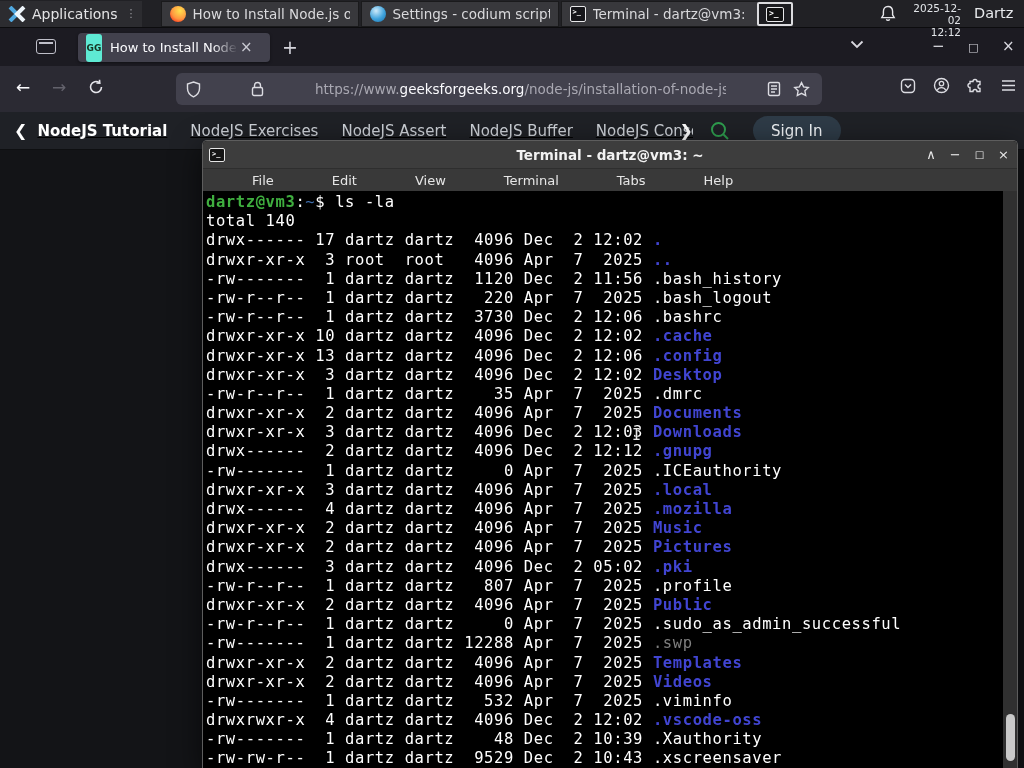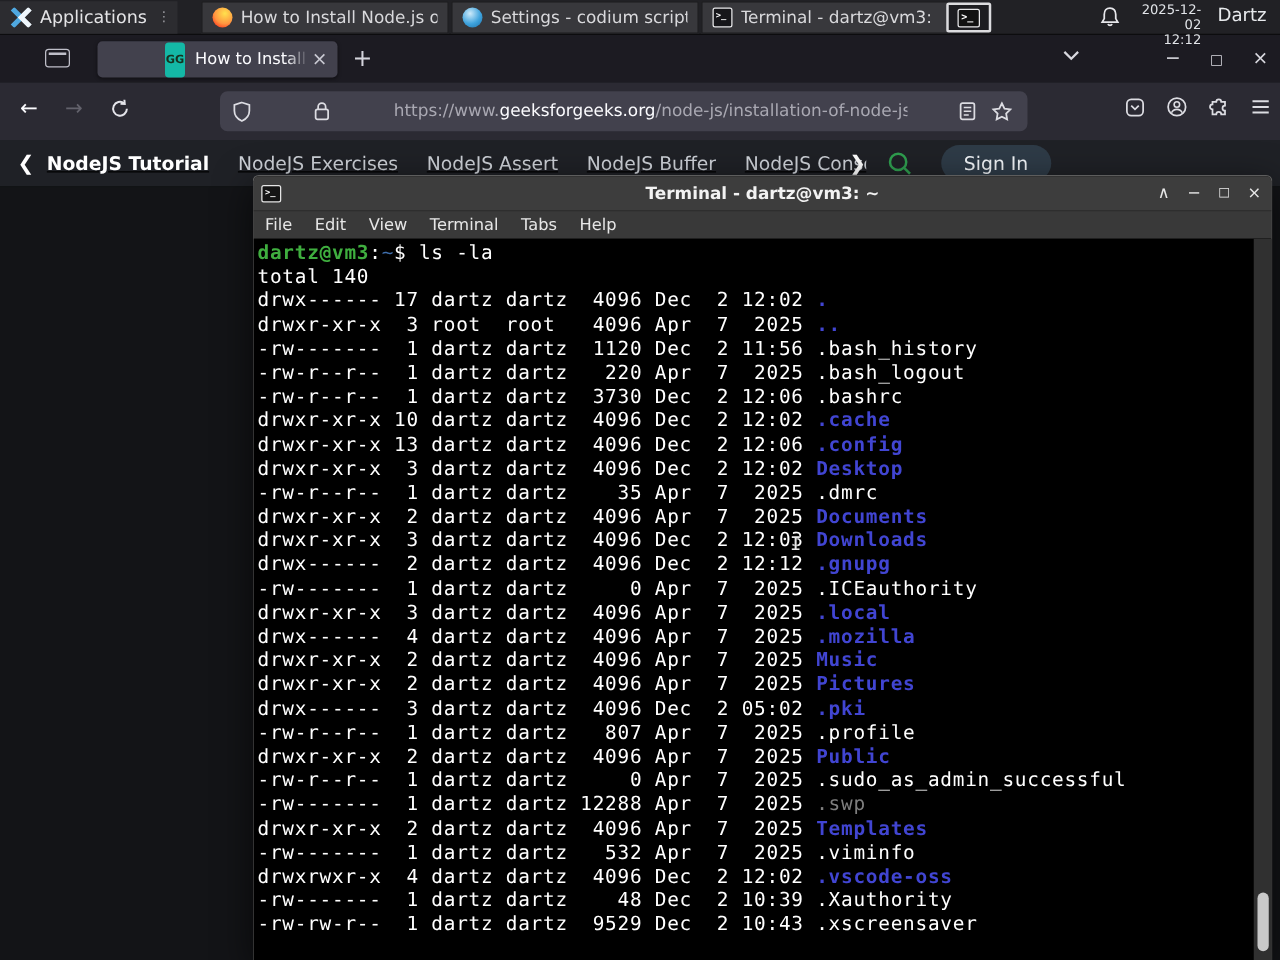--- a/index.html
+++ b/index.html
@@ -33,22 +33,22 @@
   .panel-user{position:absolute;left:974px;top:5px;color:#e8eaed;font-size:14.5px;}
 
   
   .ffwin{position:absolute;left:0;top:28px;width:1024px;height:740px;}
   .tabbar{position:relative;height:38px;background:#1c1b22;}
   .ffview{position:absolute;left:36px;top:11px;width:20px;height:15px;border:1.6px solid #bfbfc9;
           border-radius:3px;}
   .ffview::before{content:"";position:absolute;left:2px;right:2px;top:2px;height:2px;background:#bfbfc9;}
   .tab{position:absolute;left:78px;top:5px;width:192px;height:29px;background:#42414d;border-radius:4px;
        display:flex;align-items:center;padding:0 8px;box-shadow:0 1px 3px rgba(0,0,0,.4);}
-  .favicon{width:16px;height:28px;border-radius:3px;background:#14b8a6;color:#16321f;flex:0 0 16px;
-           font:bold 9px "DejaVu Sans",sans-serif;display:flex;align-items:center;justify-content:center;margin-left:46px;}
+  .favicon{width:16px;height:28px;border-radius:3px;background:#5eead4;color:#16321f;flex:0 0 16px;
+           font:bold 9px "DejaVu Sans",sans-serif;display:flex;align-items:center;justify-content:center;}
   .tab-title{color:#fbfbfe;font-size:13px;white-space:nowrap;overflow:hidden;margin-left:8px;width:128px;
              -webkit-mask-image:linear-gradient(90deg,#000 80%,transparent);
              mask-image:linear-gradient(90deg,#000 80%,transparent);}
   .tab-close{color:#c9c9d2;font-size:15px;margin-left:2px;line-height:1;}
   .newtab-btn{position:absolute;left:282px;top:9px;color:#d4d4dc;font-size:19px;line-height:20px;}
   .alltabs-btn{position:absolute;left:850px;top:12px;}
   .win-ctl{position:absolute;top:8px;color:#d8d8df;font-size:15px;line-height:20px;}
   .wc-min{left:932px;} .wc-max{left:968px;font-size:11px;top:10px;} .wc-close{left:1002px;}
 
   .toolbar{position:relative;height:46px;background:#2b2a33;}
@@ -86,21 +86,21 @@
           border:1px solid #e6e6e6;position:relative;}
   .t-icon::before{content:">_";position:absolute;left:2px;top:1px;color:#fff;
                   font:bold 7px "DejaVu Sans Mono",monospace;}
   .t-title{position:absolute;left:0;right:0;text-align:center;color:#f2f2f2;
            font-size:13.5px;font-weight:bold;}
   .t-controls{position:absolute;right:8px;top:0;height:27px;display:flex;align-items:center;gap:14px;
               color:#e8e8e8;font-size:13px;}
   .t-controls .mx{font-size:10px;}
   .t-menubar{height:23px;background:#393939;border-top:1px solid #2e2e2e;display:flex;align-items:center;
              flex:0 0 23px;}
-  .t-menu-item{color:#e6e6e6;font-size:13px;padding:0 9px;}
+  .t-menu-item{color:#e6e6e6;font-size:13px;padding:0 9px;margin-left:40px;}
   .t-body{position:relative;flex:1;background:#000;overflow:hidden;
           font-family:"DejaVu Sans Mono","Liberation Mono",monospace;
           font-size:15.5px;letter-spacing:0.6px;padding:2px 0 0 3px;}
   .term-line{white-space:pre;height:19.2px;line-height:19.2px;}
   .c-w{color:#ffffff;}
   .c-g{color:#3fae3f;font-weight:bold;}
   .c-b{color:#4145d2;font-weight:bold;}
   .c-tb{color:#3f6fae;}
   .c-dim{color:#7f7f7f;}
   .t-scrollbar{position:absolute;right:0;top:0;bottom:0;width:14px;background:#303030;}
@@ -301,20 +301,21 @@
           <div class="term-line"><span class="c-w">drwxr-xr-x  3 dartz dartz  4096 Apr  7  2025 </span><span class="c-b">.local</span></div>
           <div class="term-line"><span class="c-w">drwx------  4 dartz dartz  4096 Apr  7  2025 </span><span class="c-b">.mozilla</span></div>
           <div class="term-line"><span class="c-w">drwxr-xr-x  2 dartz dartz  4096 Apr  7  2025 </span><span class="c-b">Music</span></div>
           <div class="term-line"><span class="c-w">drwxr-xr-x  2 dartz dartz  4096 Apr  7  2025 </span><span class="c-b">Pictures</span></div>
           <div class="term-line"><span class="c-w">drwx------  3 dartz dartz  4096 Dec  2 05:02 </span><span class="c-b">.pki</span></div>
           <div class="term-line"><span class="c-w">-rw-r--r--  1 dartz dartz   807 Apr  7  2025 .profile</span></div>
           <div class="term-line"><span class="c-w">drwxr-xr-x  2 dartz dartz  4096 Apr  7  2025 </span><span class="c-b">Public</span></div>
           <div class="term-line"><span class="c-w">-rw-r--r--  1 dartz dartz     0 Apr  7  2025 .sudo_as_admin_successful</span></div>
           <div class="term-line"><span class="c-w">-rw-------  1 dartz dartz 12288 Apr  7  2025 </span><span class="c-dim">.swp</span></div>
           <div class="term-line"><span class="c-w">drwxr-xr-x  2 dartz dartz  4096 Apr  7  2025 </span><span class="c-b">Templates</span></div>
+          <div class="term-line"><span class="c-w">drwxr-xr-x  2 dartz dartz  4096 Apr  7  2025 </span><span class="c-b">Videos</span></div>
           <div class="term-line"><span class="c-w">-rw-------  1 dartz dartz   532 Apr  7  2025 .viminfo</span></div>
           <div class="term-line"><span class="c-w">drwxrwxr-x  4 dartz dartz  4096 Dec  2 12:02 </span><span class="c-b">.vscode-oss</span></div>
           <div class="term-line"><span class="c-w">-rw-------  1 dartz dartz    48 Dec  2 10:39 .Xauthority</span></div>
           <div class="term-line"><span class="c-w">-rw-rw-r--  1 dartz dartz  9529 Dec  2 10:43 .xscreensaver</span></div>
         </div>
       <div class="t-scrollbar">
         <div class="t-thumb"></div>
       </div>
     </div>
   </div>

